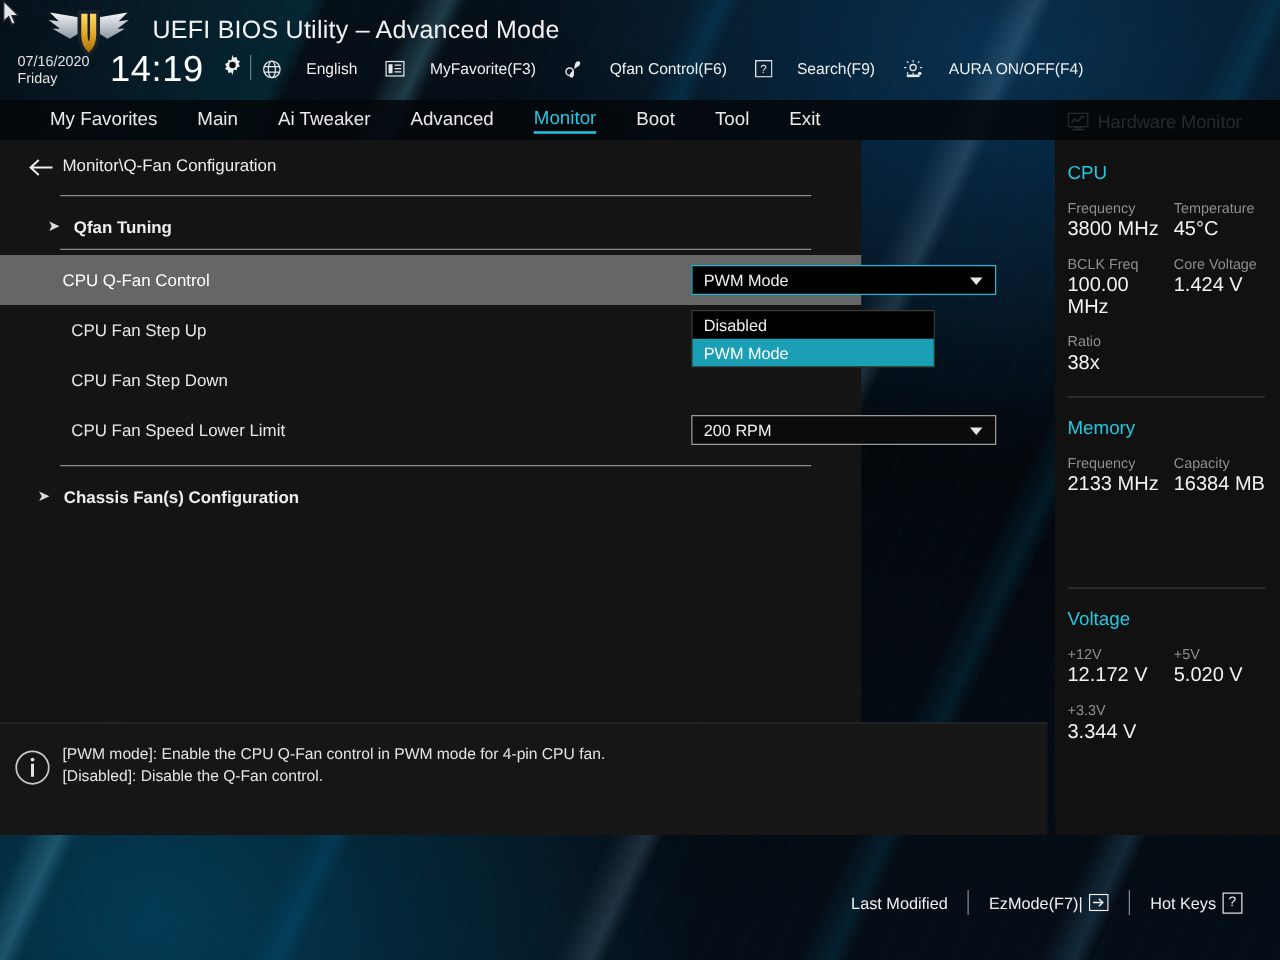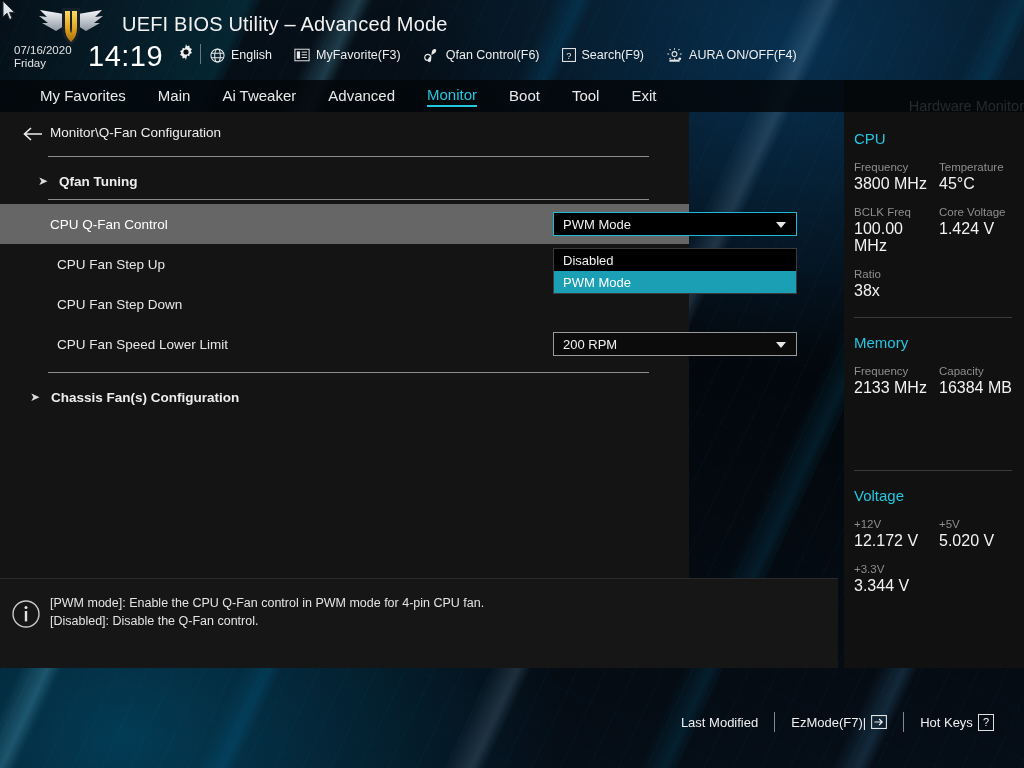--- a/index.html
+++ b/index.html
@@ -38,21 +38,21 @@
   .tuf-logo{ position:absolute; left:34px; top:2px; width:74px; height:46px; }
   .app-title{
     position:absolute; left:122px; top:13px;
     font-size:20px; color:#f2f2f2; letter-spacing:.2px; white-space:nowrap;
   }
   .datetime{ position:absolute; left:14px; top:44px; font-size:11.5px; color:#e3e3e3; line-height:13px; }
   .clock{ position:absolute; left:88px; top:40px; font-size:29px; color:#fff; letter-spacing:.5px; }
   .gear-btn{ position:absolute; left:178px; top:44px; width:16px; height:16px; cursor:pointer; }
   .hdr-sep{ position:absolute; left:200px; top:44px; width:1px; height:20px; background:#6b7780; }
   .hdr-items{ position:absolute; left:210px; top:44px; height:22px; display:flex; align-items:center; gap:22px; }
-  .hdr-item{ display:flex; align-items:center; gap:6px; font-size:12.5px; color:#eee; cursor:pointer; white-space:nowrap; }
+  .hdr-item{ display:flex; align-items:center; gap:20px; font-size:12.5px; color:#eee; cursor:pointer; white-space:nowrap; }
   .hdr-item svg{ display:block; }
 
   
   .navbar{
     position:absolute; left:0; top:80px; width:1024px; height:32px; z-index:5;
     background:rgba(4,7,11,.86);
     display:flex; align-items:center; padding-left:40px; gap:32px;
   }
   .nav-tab{ font-size:15px; color:#e9e9e9; cursor:pointer; padding-bottom:2px; white-space:nowrap; }
   .nav-tab.active{ color:#24c6e0; border-bottom:2px solid #24c6e0; }
@@ -82,42 +82,42 @@
     display:flex; align-items:center; cursor:pointer;
   }
   .combo.focus{ border-color:#1fb9d4; background:#000; }
   .combo .cval{ font-size:13px; color:#f0f0f0; padding-left:9px; }
   .combo .carrow{
     position:absolute; right:10px; top:50%; margin-top:-2px;
     width:0;height:0;border-left:5px solid transparent;border-right:5px solid transparent;border-top:6px solid #e6e6e6;
   }
 
   .dropdown{
-    position:absolute; left:553px; top:248px; width:244px; z-index:30;
+    position:absolute; left:553px; top:248px; width:195px; z-index:30;
     background:#000; border:1px solid #3b3b3b;
   }
   .dd-opt{ height:22px; display:flex; align-items:center; padding-left:9px; font-size:13px; color:#f0f0f0; cursor:pointer; }
   .dd-opt.sel{ background:#1a9fb5; color:#fff; }
 
   .divider{ height:1px; background:#8b8b8b; margin:8px 40px 0 48px; }
 
   
   .help{
     position:absolute; left:0; top:578px; width:838px; height:90px; z-index:4;
     background:#161616; border-top:1px solid #2a2a2a;
   }
   .help-icon{ position:absolute; left:10px; top:598px; width:32px; height:32px; z-index:5; }
   .help-text{ position:absolute; left:50px; top:594px; z-index:5; font-size:12.5px; color:#e4e4e4; line-height:18px; }
 
   
   .sidebar{
     position:absolute; left:844px; top:80px; width:180px; height:588px; z-index:4;
     background:#111111; padding:10px 0 0 0;
   }
-  .hm-head{ display:flex; align-items:flex-end; gap:7px; padding-left:10px; height:24px;flex-direction:column; }
+  .hm-head{ display:flex; align-items:flex-start; gap:7px; padding-left:10px; height:24px; }
   .hm-head .ht{ font-size:14.5px; color:#f0f0f0; }
   .sb-sec{ font-size:15px; color:#24c6e0; padding-left:10px; margin-top:16px; }
   .sb-grid{ display:flex; padding-left:10px; margin-top:13px; }
   .sb-cell{ width:86px; }
   .sb-k{ font-size:11.5px; color:#8e8e8e; line-height:15px; }
   .sb-v{ font-size:16px; color:#f2f2f2; line-height:17px; }
   .sb-rule{ height:1px; background:#3a3a3a; margin:18px 12px 0 10px; }
 
   
   .footer{ position:absolute; left:0; top:700px; width:1024px; height:68px; z-index:5; }

